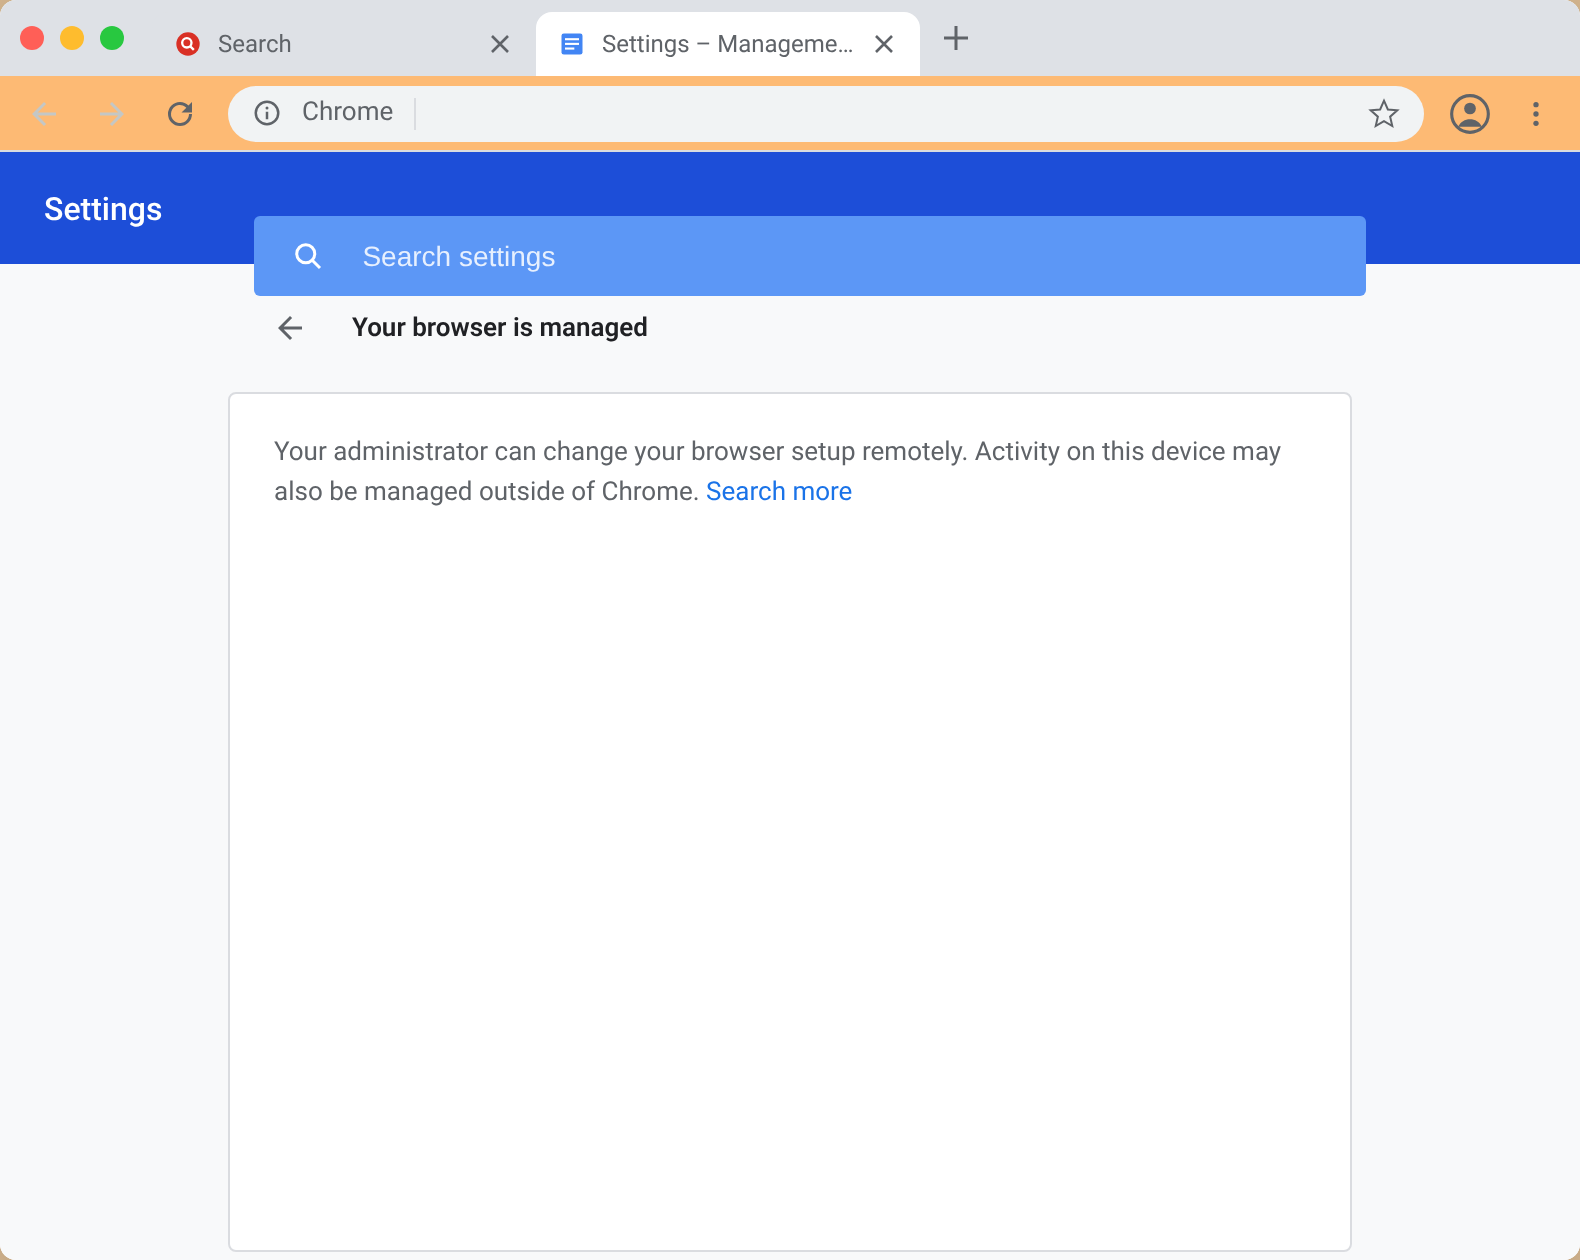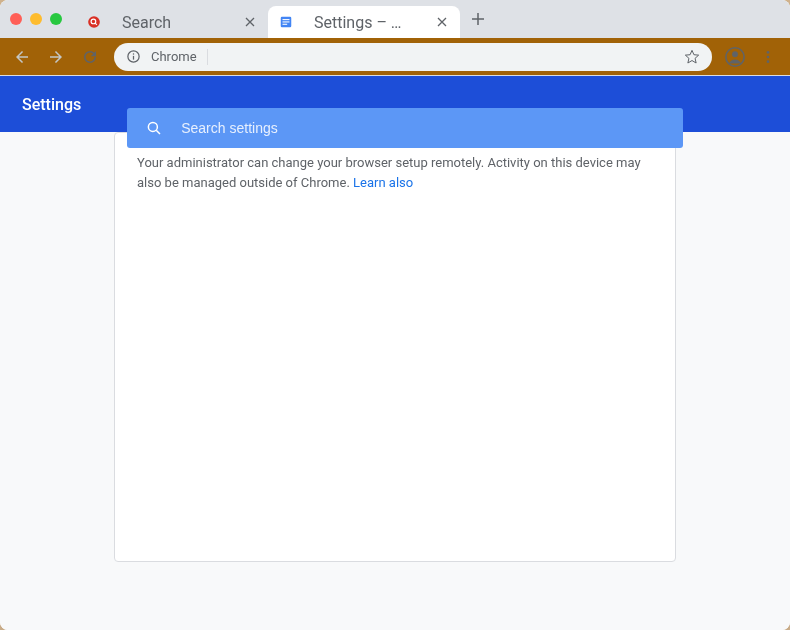--- a/index.html
+++ b/index.html
@@ -35,25 +35,25 @@
     .light.yellow { background: #febc2e; }
     .light.green { background: #28c840; }
     .tab {
       height: 32px;
       width: 192px;
       background: #dee1e6;
       border-radius: 8px 8px 0 0;
       display: flex;
       align-items: center;
       padding: 0 10px;
-      font-size: 16px;
+      font-size: 12px;
       color: #5f6368;
       position: relative;
       margin-top: 6px;
-      gap: 20px;
+      gap: 7px;
     }
     .tab.active {
       background: #fff;
     }
     .tab-title {
       flex: 1;
       white-space: nowrap;
       overflow: hidden;
       text-overflow: ellipsis;
     }
@@ -67,21 +67,21 @@
     }
     .new-tab-btn {
       width: 28px; height: 28px;
       display: flex; align-items: center; justify-content: center;
       color: #5f6368;
       margin-left: 4px;
       cursor: pointer;
     }
     .toolbar {
       height: 38px;
-      background: #a16207;
+      background: #fdba74;
       border-bottom: 1px solid #dadce0;
       display: flex;
       align-items: center;
       padding: 0 8px;
       gap: 6px;
     }
     .nav-btn {
       width: 28px; height: 28px;
       display: flex; align-items: center; justify-content: center;
       color: #5f6368;
@@ -305,18 +305,26 @@
             <circle cx="10.5" cy="10.5" r="6" fill="none" stroke="currentColor" stroke-width="2"></circle>
             <line x1="15" y1="15" x2="20" y2="20" stroke="currentColor" stroke-width="2"></line>
           </svg>
       </span>
       <input type="text" placeholder="Search settings" style="">
     </div>
   </div>
 
   <div class="content-area">
     <div class="content-panel">
+      <div class="panel-header">
+        <span class="back-arrow">
+          <svg width="18" height="18" viewBox="0 0 24 24">
+              <path d="M20 11H7.8l5.6-5.6L12 4l-8 8 8 8 1.4-1.4L7.8 13H20z" fill="currentColor"></path>
+            </svg>
+        </span>
+        <span class="panel-title">Your browser is managed</span>
+      </div>
       <div class="panel-card">
-        <span>Your administrator can change your browser setup remotely. Activity on this device may also be managed outside of Chrome. </span><a>Learn also</a>
+        <span>Your administrator can change your browser setup remotely. Activity on this device may also be managed outside of Chrome. </span><a>Search more</a>
       </div>
     </div>
   </div>
 </div>
 
 </body></html>

